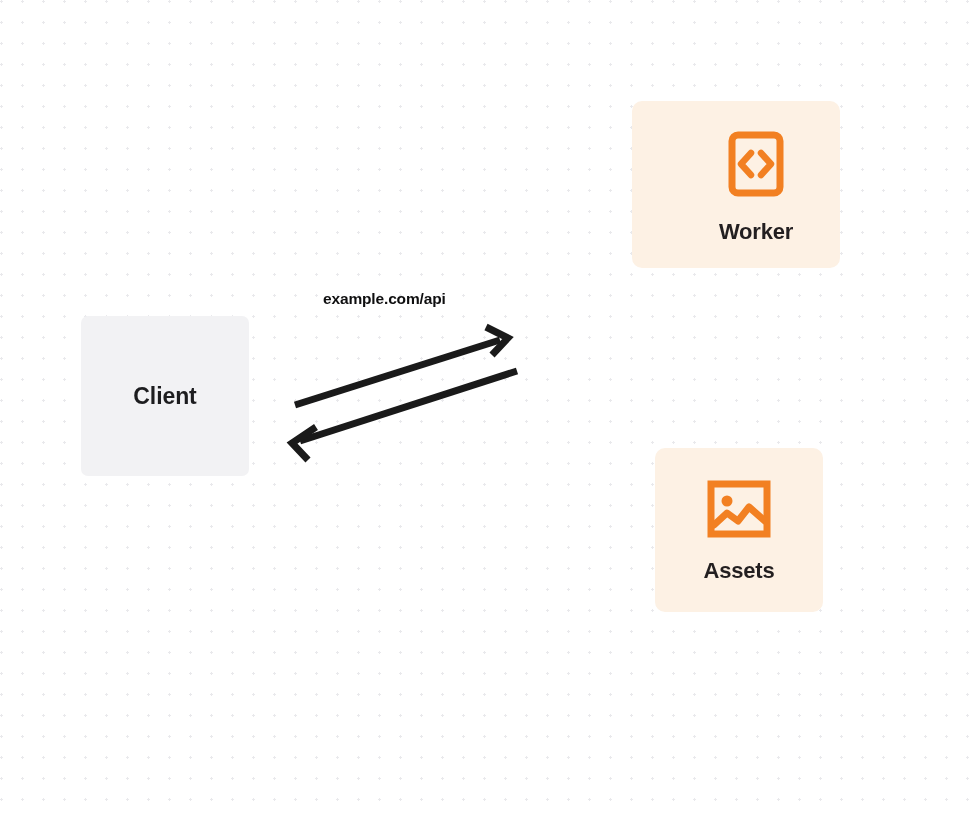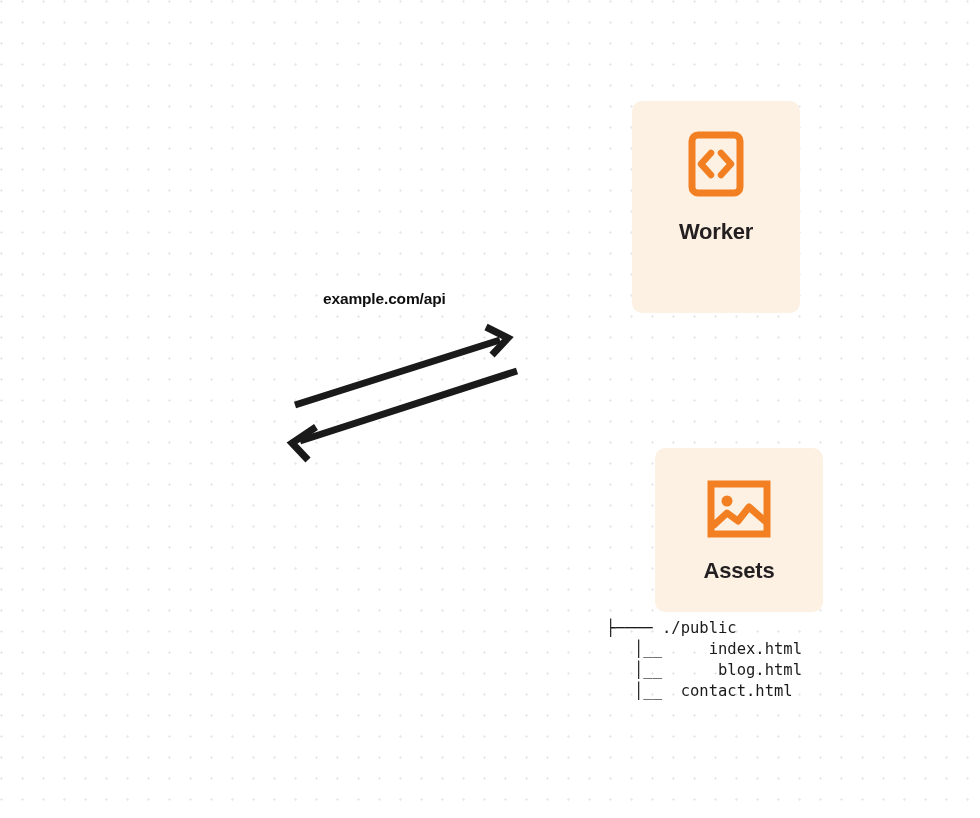--- a/index.html
+++ b/index.html
@@ -96,21 +96,22 @@
     background: #fdf1e4;
     border-radius: 10px;
     display: flex;
     flex-direction: column;
     align-items: center;
   }
   .card-worker {
     left: 632px;
     top: 101px;
     width: 168px;
-    height: 212px;
+    height: 167px;
+    padding-left: 40px;
   }
   .card-assets {
     left: 628px;
     top: 448px;
     width: 168px;
     height: 164px;
     margin-left: 27px;
   }
   .card-icon {
     margin-top: 30px;
@@ -140,20 +141,23 @@
     color: #1b1b1d;
     white-space: pre;
     font-weight: 500;
   }
 </style>
 </head>
 <body>
 
 <div id="canvas">
 
+  <div class="client-node">
+    <span class="client-label">Client</span>
+  </div>
 
   <div class="conn-label">example.com/api</div>
 
   <svg id="arrows" viewBox="0 0 980 818">
 
     <g>
       <line x1="295" y1="405" x2="500" y2="340" stroke="#1a1a1a" stroke-width="7" stroke-linecap="butt"></line>
       <polyline points="486,327 508,338 492,355" fill="none" stroke="#1a1a1a" stroke-width="7" stroke-linecap="butt" stroke-linejoin="miter"></polyline>
     </g>
 
@@ -179,18 +183,14 @@
     <span class="card-icon">
       <svg width="64" height="58" viewBox="0 0 64 58">
         <rect x="4" y="4" width="56" height="50" fill="none" stroke="#f28022" stroke-width="7"></rect>
         <circle cx="20" cy="21" r="5.5" fill="#f28022"></circle>
         <polyline points="7,45 20,33 31,41 42,27 58,41" fill="none" stroke="#f28022" stroke-width="7" stroke-linecap="round" stroke-linejoin="round"></polyline>
       </svg>
     </span>
     <span class="card-label">Assets</span>
   </div>
 
-  <div class="file-tree"><span id="tree-text" title="./public">├──── ./public
-   │__     index.html
-   │__      blog.html
-   │__  contact.html</span></div>
 
 </div>
 
 </body></html>

